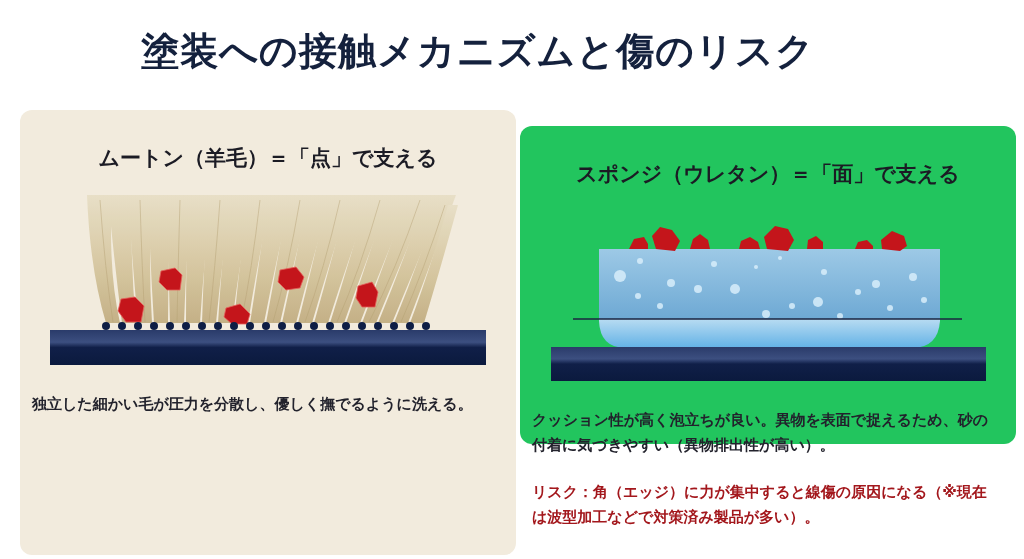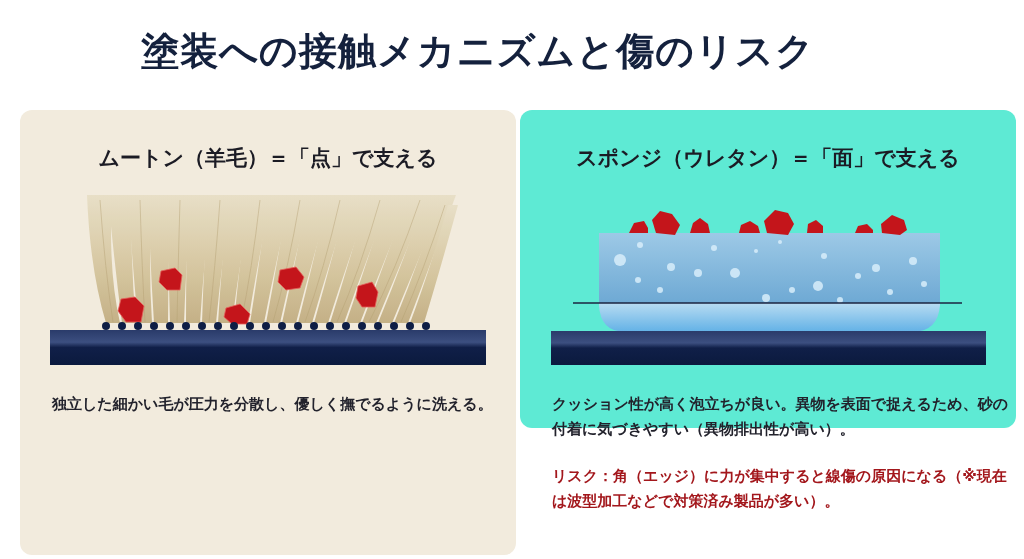--- a/index.html
+++ b/index.html
@@ -10,31 +10,31 @@
     position: absolute; left: 0; top: 26px; width: 956px;
     text-align: center; font-size: 38px; font-weight: bold;
     color: #14213d; letter-spacing: 1px;
   }
 
   .panel {
     position: absolute; top: 110px; width: 496px; height: 445px;
     border-radius: 12px;
   }
   .panel-left { left: 8px; background: #f2ebdd; margin-left: 12px; }
-  .panel-right { left: 520px; height: 318px; background: #5eead4; }
+  .panel-right { left: 520px; height: 318px; background: #22c55e; margin-top: 16px; }
 
   .panel-heading {
     position: absolute; left: 0; top: 34px; width: 100%;
     text-align: center; font-size: 21px; font-weight: bold; color: #1b1b24;
   }
 
   .illustration { position: absolute; left: 0; top: 0; width: 496px; height: 280px; }
 
   .body-text {
-    position: absolute; left: 32px; width: 470px;
+    position: absolute; left: 12px; width: 470px;
     font-size: 15px; font-weight: bold; line-height: 25px; color: #22222c;
   }
   .body-text.desc { top: 282px; }
   .body-text.risk { top: 354px; color: #a3171c; }
 </style>
 </head>
 <body>
 
 <div class="main-title">塗装への接触メカニズムと傷のリスク</div>
 

